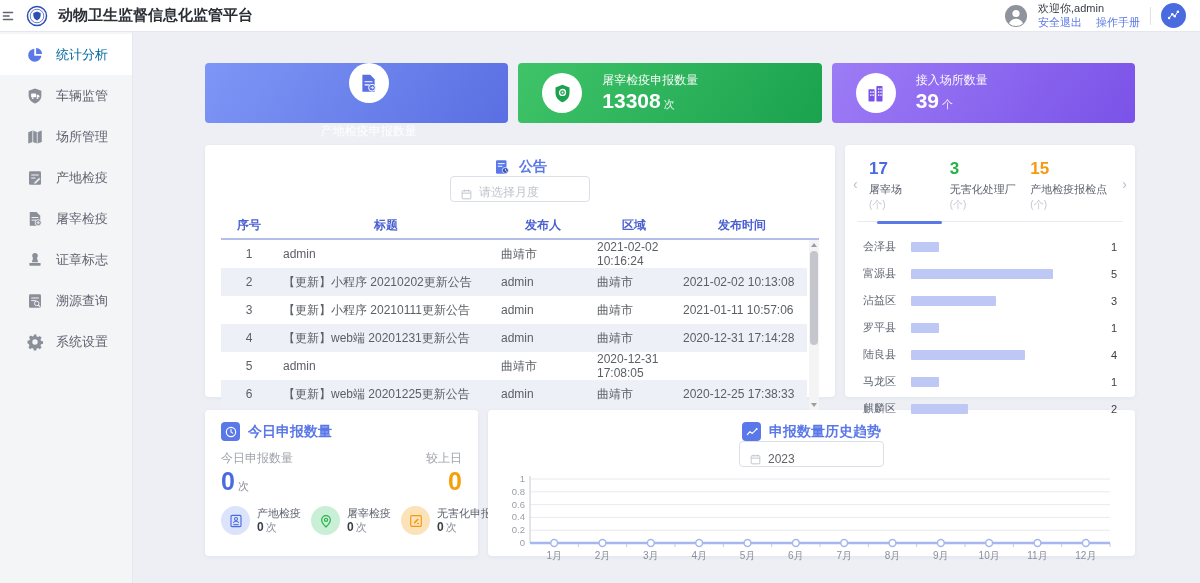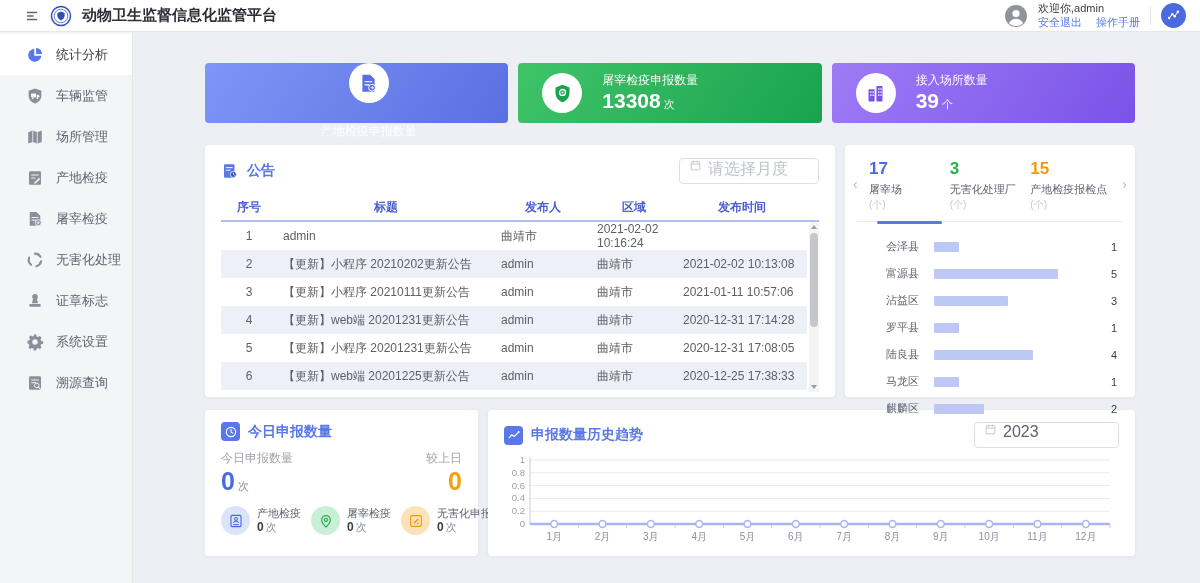--- a/index.html
+++ b/index.html
@@ -4,21 +4,21 @@
 <style>
   * { margin:0; padding:0; box-sizing:border-box; }
   html,body { width:1200px; height:583px; overflow:hidden; }
   body { font-family:"Liberation Sans","DejaVu Sans",sans-serif; background:#edeff5; color:#333; position:relative; }
   .icon { display:inline-flex; align-items:center; justify-content:center; }
   .icon svg { width:100%; height:100%; display:block; }
 
   
   .app-header { position:absolute; top:0; left:0; right:0; height:32px; background:#fff;
     border-bottom:1px solid #e4e7ef; display:flex; align-items:center; justify-content:space-between;
-    padding:0 14px 0 24px; z-index:5; }
+    padding:0 14px 0 0; z-index:5; }
   .hdr-left { display:flex; align-items:center; gap:10px; }
   .hamburger { width:16px; height:14px; }
   .logo { width:22px; height:22px; }
   .app-title { font-size:15px; font-weight:bold; color:#2b2f36; }
   .hdr-right { display:flex; align-items:center; gap:10px; }
   .avatar { width:24px; height:24px; }
   .user-block { display:flex; flex-direction:column; line-height:1.25; }
   .welcome { font-size:11px; color:#3c4046; }
   .hdr-links { display:flex; gap:14px; font-size:11px; }
   .hdr-links a { color:#5a78e8; text-decoration:none; cursor:pointer; }
@@ -28,45 +28,45 @@
   .share-btn .icon { width:15px; height:15px; }
 
   
   .sidebar { position:absolute; left:0; top:32px; bottom:0; width:133px; background:#f4f5f7;
     border-right:1px solid #e6e8ee; padding-top:2px; }
   .sb-item { height:41px; display:flex; align-items:center; gap:12px; padding-left:26px;
     cursor:pointer; color:#8a8f99; }
   .sb-item .icon { width:18px; height:18px; }
   .sb-label { font-size:13px; color:#5f6470; }
   .sb-item.active { background:#fff; color:#5a78e8; }
-  .sb-item.active .sb-label { color:#404040; }
+  .sb-item.active .sb-label { color:#0369a1; }
 
   
   .main { position:absolute; left:133px; top:32px; right:0; bottom:0; padding:31px 65px 0 72px; }
   .card { background:#fff; border-radius:4px; box-shadow:0 1px 4px rgba(30,40,90,.05); }
 
   
   .stat-cards { display:flex; gap:10px; }
   .stat-card { flex:1; height:60px; border-radius:4px; display:flex; align-items:center;
     gap:20px; padding-left:24px; color:#fff; }
   .stat-ic { width:40px; height:40px; border-radius:50%; background:#fff; display:flex;
     align-items:center; justify-content:center; flex:none; }
   .stat-ic .icon { width:21px; height:21px; }
   .stat-txt .lbl { font-size:12px; opacity:.95; }
   .stat-txt .val { font-size:21px; font-weight:bold; line-height:1.15; }
   .stat-txt .unit { font-size:11px; font-weight:normal; opacity:.9; margin-left:3px; }
 
   
   .mid-row { display:flex; gap:10px; margin-top:22px; }
   .announce { width:630px; height:252px; padding:13px 16px; }
-  .sec-head { display:flex; align-items:center; justify-content:space-between; }
+  .sec-head { display:flex; align-items:center; justify-content:space-between;flex-direction:column; }
   .sec-title { display:flex; align-items:center; gap:8px; font-size:14px; font-weight:bold; color:#5a78e8; }
   .sec-title .icon { width:18px; height:18px; }
   .picker { height:26px; border:1px solid #dcdfe6; border-radius:4px; background:#fff;
-    display:flex; align-items:flex-start; gap:6px; padding:0 9px; font-size:16px; cursor:pointer; }
+    display:flex; align-items:flex-end; gap:6px; padding:0 9px; font-size:12px; cursor:pointer; }
   .picker .icon { width:13px; height:13px; }
   .picker.placeholder span { color:#c0c4cc; }
   .picker.value span { color:#606266; }
   .month-picker { width:140px; }
   .year-picker { width:145px; }
 
   .tbl { margin-top:10px; }
   .tbl-head, .tbl-row { display:grid; grid-template-columns:56px 218px 96px 86px 1fr; align-items:center; }
   .tbl-head { height:28px; border-bottom:2px solid #b3bde8; padding-right:12px; }
   .tbl-head div { font-size:12px; font-weight:bold; color:#4a5fd0; text-align:center; }
@@ -88,21 +88,21 @@
   .tab-val { font-size:17px; font-weight:bold; }
   .tab-lbl { font-size:11px; color:#5f6470; margin-top:3px; }
   .tab-unit { font-size:10px; color:#c3c7cf; margin-top:1px; }
   .tab-col.active::after { content:""; position:absolute; left:10%; bottom:-12px; width:80%; height:3px;
     background:#5a78e8; border-radius:2px; }
   .chev { position:absolute; top:32px; font-size:14px; color:#b9bdc6; cursor:pointer; line-height:1; }
   .chev.left { left:8px; }
   .chev.right { right:8px; }
   .bars { margin-top:11px; padding:0 6px; }
   .bar-row { display:flex; align-items:center; height:27px; gap:8px; }
-  .bar-lbl { width:40px; font-size:11px; color:#5f6470; flex:none;margin-left:23px; }
+  .bar-lbl { width:40px; font-size:11px; color:#5f6470; flex:none; }
   .bar-track { flex:1; }
   .bar-fill { height:10px; background:#bdc8f5; border-radius:1px; }
   .bar-val { width:16px; text-align:right; font-size:11px; color:#3c4046; flex:none; }
 
   
   .bot-row { display:flex; gap:10px; margin-top:13px; }
   .today { width:273px; height:146px; padding:12px 16px; }
   .today-mid { display:flex; justify-content:space-between; margin-top:9px; }
   .t-lbl { font-size:12px; color:#a0a4ab; }
   .t-val-row { display:flex; justify-content:space-between; align-items:flex-end; margin-top:2px; }
@@ -239,60 +239,50 @@
           <g stroke="#f4f5f7" stroke-width="1.2" stroke-linecap="round">
             <line x1="16.3" y1="15.3" x2="16.3" y2="18.7"></line>
             <line x1="14.6" y1="17" x2="18" y2="17"></line>
           </g>
         </svg>
       </span>
       <span class="sb-label">屠宰检疫</span>
     </div>
     <div class="sb-item">
       <span class="icon">
-        <svg viewBox="0 0 24 24" fill="none" stroke="currentColor" stroke-width="2.8" stroke-linecap="round">
-          <path d="M12 3.5a8.5 8.5 0 0 1 7.3 4.2"></path>
-          <path d="M20.2 13.8a8.5 8.5 0 0 1-6.3 6.4"></path>
-          <path d="M6.8 18.3a8.5 8.5 0 0 1-2.6-9.6"></path>
-        </svg>
-      </span>
-      <span class="sb-label">无害化处理</span>
-    </div>
-    <div class="sb-item">
-      <span class="icon">
         <svg viewBox="0 0 24 24" fill="currentColor">
           <circle cx="12" cy="6.3" r="3.7"></circle>
           <path d="M9.4 9.3h5.2L16.2 15H7.8z"></path>
           <rect x="4.5" y="16" width="15" height="3.6" rx="0.8"></rect>
         </svg>
       </span>
       <span class="sb-label">证章标志</span>
-    </div>
-    <div class="sb-item">
-      <span class="icon">
-        <svg viewBox="0 0 24 24" fill="currentColor">
-          <path d="M10.3 2h3.4l.5 2.6 2 .8 2.2-1.5 2.4 2.4-1.5 2.2.8 2 2.6.5v3.4l-2.6.5-.8 2 1.5 2.2-2.4 2.4-2.2-1.5-2 .8-.5 2.6h-3.4l-.5-2.6-2-.8-2.2 1.5-2.4-2.4 1.5-2.2-.8-2L2 13.7v-3.4l2.6-.5.8-2-1.5-2.2 2.4-2.4 2.2 1.5 2-.8z"></path>
-          <circle cx="12" cy="12" r="3.6" fill="#f4f5f7"></circle>
-        </svg>
-      </span>
-      <span class="sb-label">系统设置</span>
     </div>
     <div class="sb-item">
       <span class="icon">
         <svg viewBox="0 0 24 24" fill="currentColor">
           <rect x="4" y="3" width="16" height="18" rx="1.8"></rect>
           <g stroke="#f4f5f7" stroke-width="1.3" stroke-linecap="round">
             <line x1="7.5" y1="8" x2="16.5" y2="8"></line>
             <line x1="7.5" y1="11.5" x2="13" y2="11.5"></line>
           </g>
           <circle cx="14.3" cy="15.3" r="3" fill="currentColor" stroke="#f4f5f7" stroke-width="1.3"></circle>
           <line x1="16.5" y1="17.5" x2="18.8" y2="19.8" stroke="#f4f5f7" stroke-width="1.5" stroke-linecap="round"></line>
         </svg>
       </span>
       <span class="sb-label">溯源查询</span>
+    </div>
+    <div class="sb-item">
+      <span class="icon">
+        <svg viewBox="0 0 24 24" fill="currentColor">
+          <path d="M10.3 2h3.4l.5 2.6 2 .8 2.2-1.5 2.4 2.4-1.5 2.2.8 2 2.6.5v3.4l-2.6.5-.8 2 1.5 2.2-2.4 2.4-2.2-1.5-2 .8-.5 2.6h-3.4l-.5-2.6-2-.8-2.2 1.5-2.4-2.4 1.5-2.2-.8-2L2 13.7v-3.4l2.6-.5.8-2-1.5-2.2 2.4-2.4 2.2 1.5 2-.8z"></path>
+          <circle cx="12" cy="12" r="3.6" fill="#f4f5f7"></circle>
+        </svg>
+      </span>
+      <span class="sb-label">系统设置</span>
     </div>
   </aside>
 
 <main class="main">
 
   <div class="stat-cards" id="stat-cards">
       <div class="stat-card" style="background: linear-gradient(125deg, rgb(126, 150, 246), rgb(90, 111, 226)); flex-direction: column;">
         <div class="stat-ic" style="color: rgb(90, 111, 226);">
           <span class="icon">
             <svg viewBox="0 0 24 24">
@@ -414,21 +404,20 @@
             </div>
             <div class="tbl-row">
               <div class="c0">4</div>
               <div class="c1">【更新】web端 20201231更新公告</div>
               <div class="c2">admin</div>
               <div class="c3">曲靖市</div>
               <div class="c4">2020-12-31 17:14:28</div>
             </div>
             <div class="tbl-row">
               <div class="c0">5</div>
-              <div class="c1">【更新】小程序 20201231更新公告</div>
               <div class="c2">admin</div>
               <div class="c3">曲靖市</div>
               <div class="c4">2020-12-31 17:08:05</div>
             </div>
             <div class="tbl-row">
               <div class="c0">6</div>
               <div class="c1">【更新】web端 20201225更新公告</div>
               <div class="c2">admin</div>
               <div class="c3">曲靖市</div>
               <div class="c4">2020-12-25 17:38:33</div>

